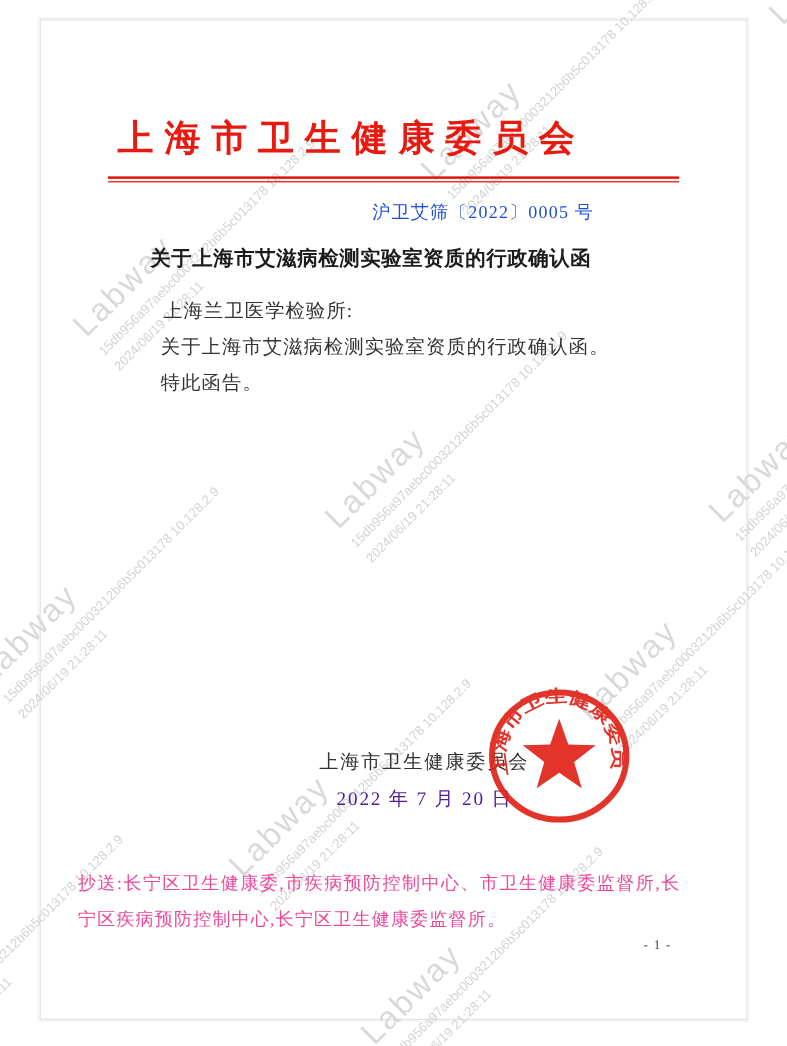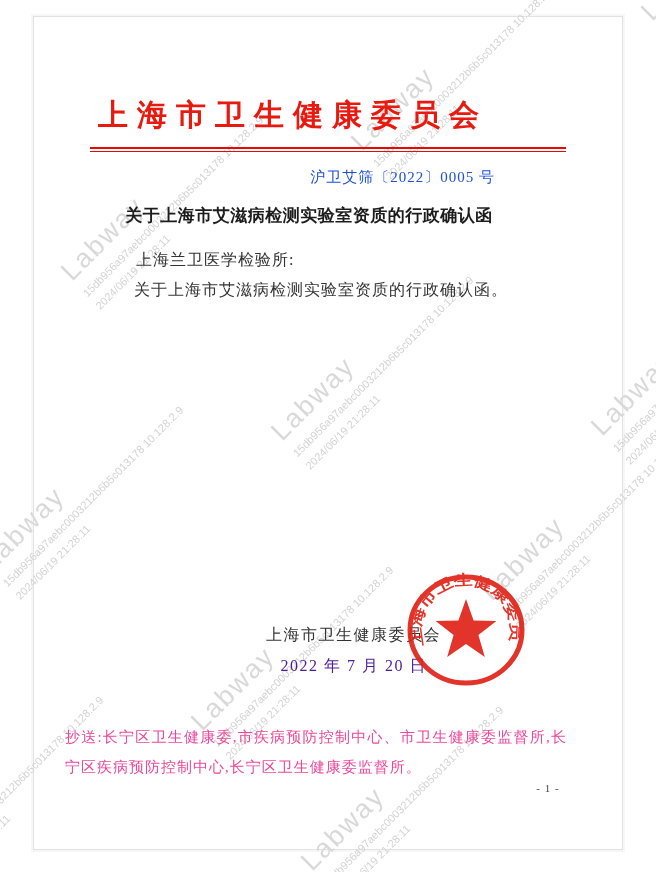--- a/index.html
+++ b/index.html
@@ -128,20 +128,21 @@
     <div class="thin"></div>
   </div>
 
   <div class="doc-number">沪卫艾筛〔2022〕0005 号</div>
 
   <div class="doc-title">关于上海市艾滋病检测实验室资质的行政确认函</div>
 
   <div class="letter-body">
     <p class="salutation">上海兰卫医学检验所:</p>
     <p>关于上海市艾滋病检测实验室资质的行政确认函。</p>
+    <p>特此函告。</p>
   </div>
 
   <div class="signature">上海市卫生健康委员会</div>
   <div class="sign-date">2022 年 7 月 20 日</div>
 
   <svg class="seal" viewBox="0 0 124 118" xmlns="http://www.w3.org/2000/svg">
     <ellipse cx="62" cy="59" rx="56" ry="53" fill="none" stroke="#e02318" stroke-width="5"></ellipse>
     <polygon fill="#e02318" points="62,28 69.6,49.5 92.4,50.1 74.4,64 80.8,85.9 62,73 43.2,85.9 49.6,64 31.6,50.1 54.4,49.5"></polygon>
     <defs>
       <path id="sealArc" d="M 19.7 74.4 A 45 45 0 1 1 104.3 74.4" fill="none"></path>

